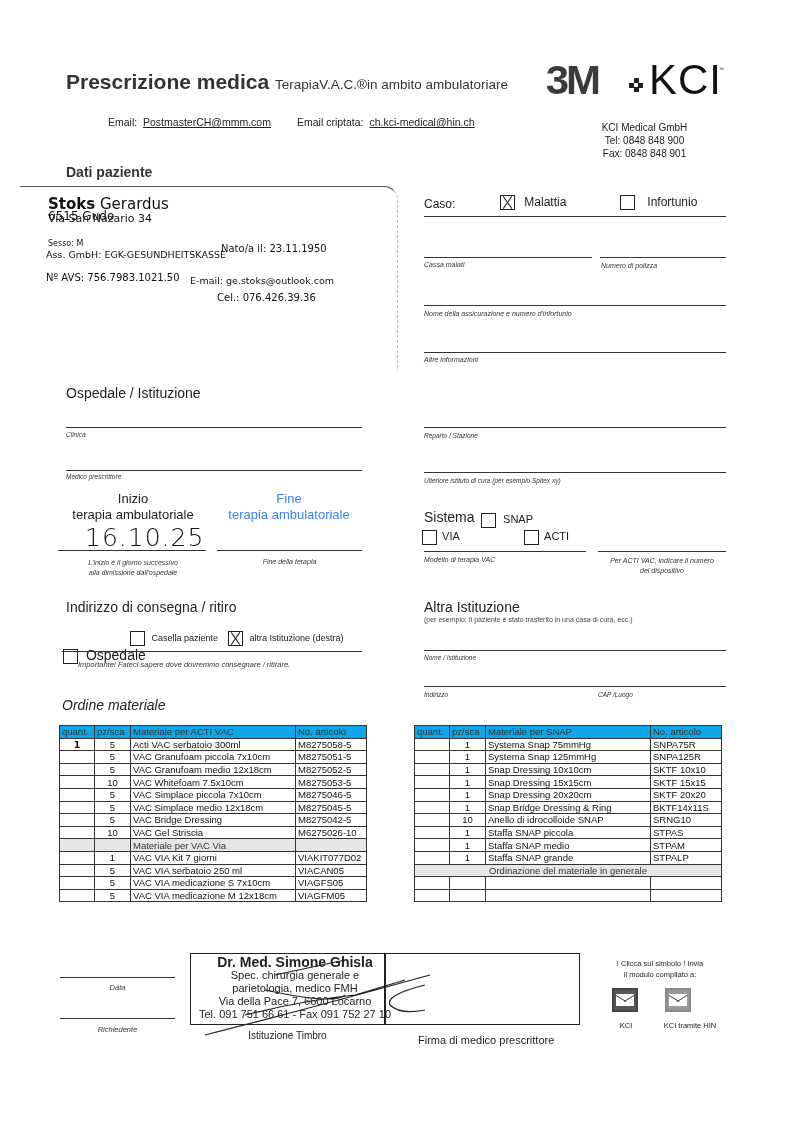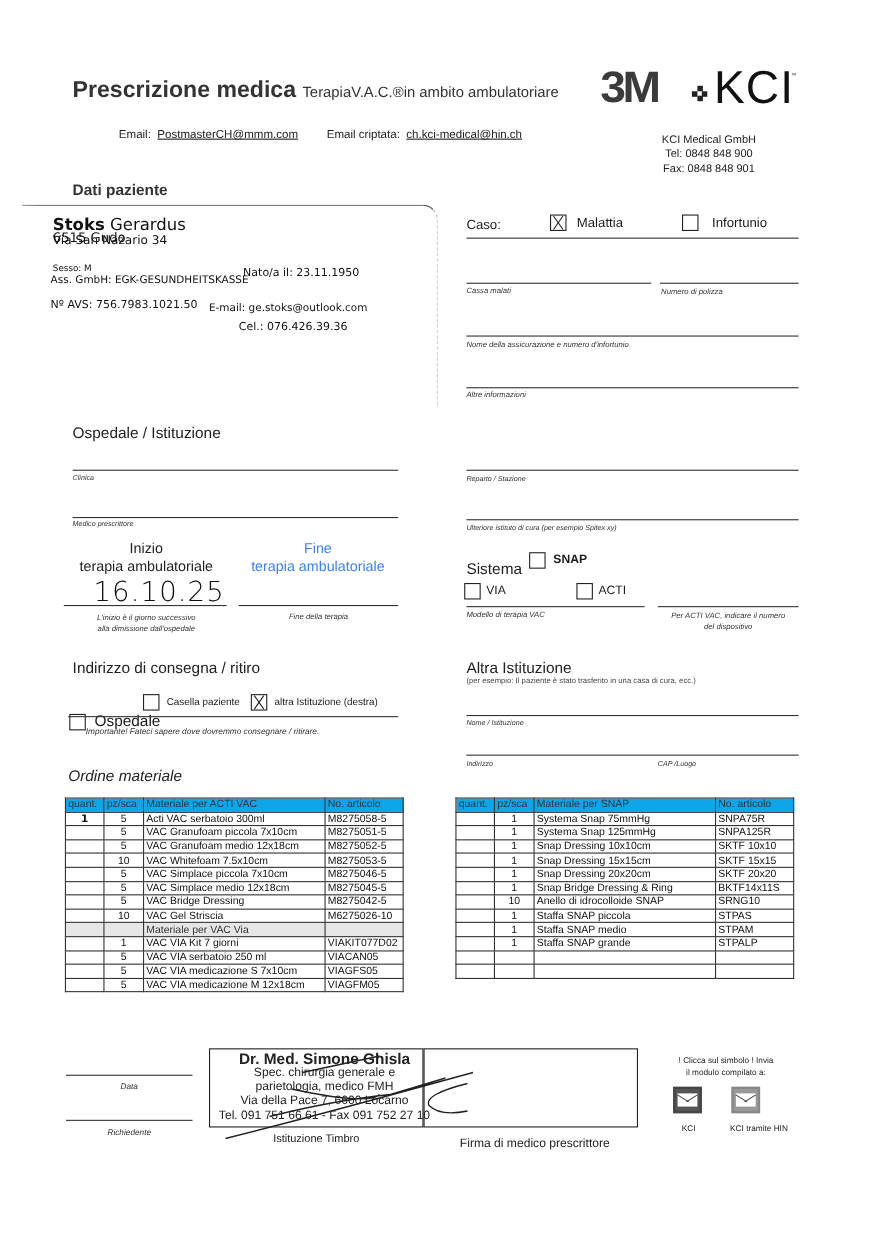--- a/index.html
+++ b/index.html
@@ -138,21 +138,21 @@
   <div>terapia ambulatoriale</div>
 </div>
 <div class="line" style="left:217px;top:550px;width:145px;"></div>
 <div class="lbl" style="left:217px;top:558px;width:145px;text-align:center;">Fine della terapia</div>
 
 <div class="abs section-h" style="left:424px;top:509px;font-size:14px;">Sistema</div>
 <div class="abs" style="left:422px;top:530px;font-size:11px;">
   <span class="cb"></span>
   <span style="margin-left:2px;">VIA</span>
 </div>
-<div class="abs" style="left:481px;top:502px;font-size:11px;font-weight:bold;">
+<div class="abs" style="left:481px;top:513px;font-size:11px;">
   <span class="cb"></span>
   <span style="margin-left:4px;">SNAP</span>
 </div>
 <div class="abs" style="left:524px;top:530px;font-size:11px;">
   <span class="cb"></span>
   <span style="margin-left:2px;">ACTI</span>
 </div>
 <div class="line" style="left:424px;top:551px;width:162px;"></div>
 <div class="lbl" style="left:424px;top:556px;">Modello di terapia VAC</div>
 <div class="line" style="left:598px;top:551px;width:128px;"></div>
@@ -352,20 +352,23 @@
         <td class="c">1</td>
         <td>Staffa SNAP medio</td>
         <td>STPAM</td>
       </tr>
   <tr>
         <td class="c"></td>
         <td class="c">1</td>
         <td>Staffa SNAP grande</td>
         <td>STPALP</td>
       </tr>
+  <tr class="shade">
+        <td colspan="4" style="text-align:center;">Ordinazione del materiale in generale</td>
+      </tr>
   <tr>
         <td></td>
         <td></td>
         <td></td>
         <td></td>
       </tr>
   <tr>
         <td></td>
         <td></td>
         <td></td>

